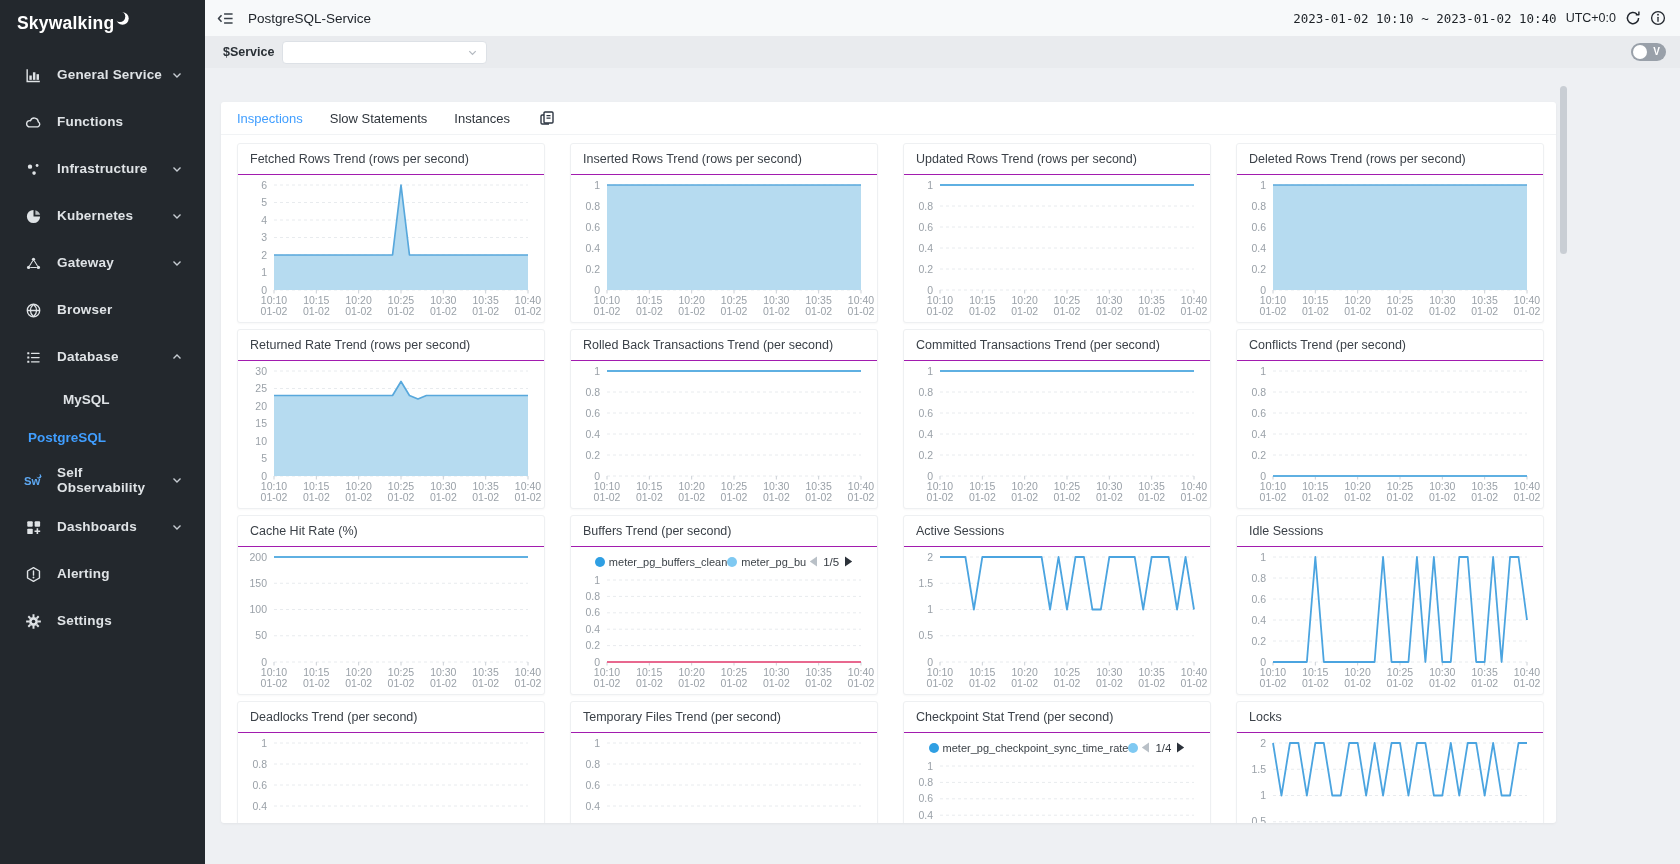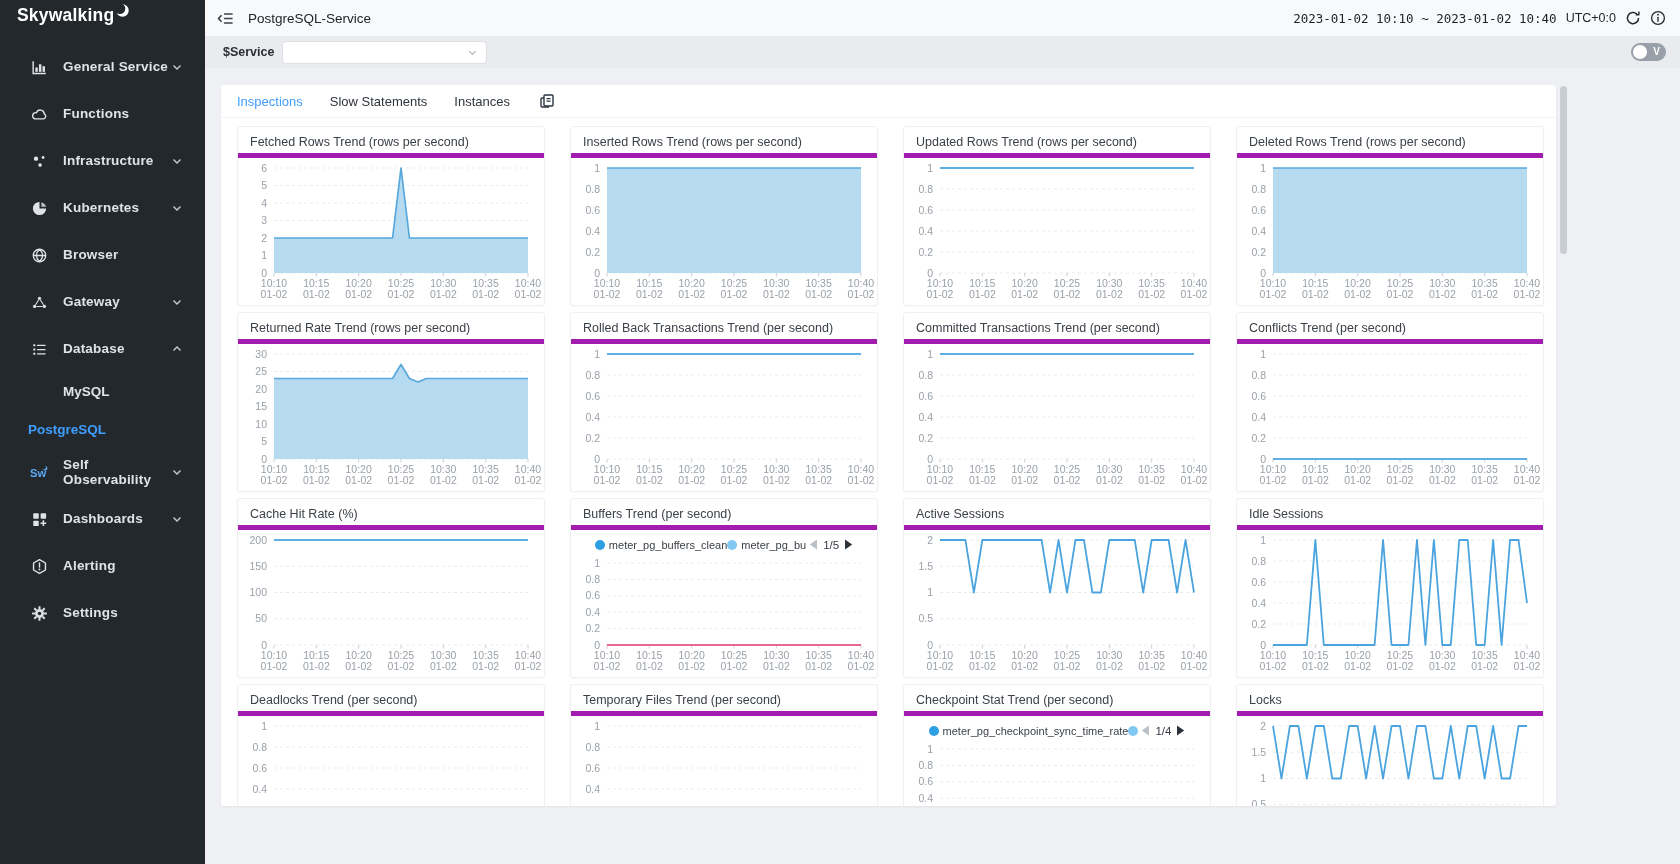--- a/index.html
+++ b/index.html
@@ -1,24 +1,24 @@
 <!DOCTYPE html>
 <html><head>
 <meta charset="utf-8">
 <style>
   * { margin:0; padding:0; box-sizing:border-box; }
   html,body { width:1680px; height:864px; overflow:hidden; font-family:"Liberation Sans",sans-serif; background:#eef0f3; }
 
   
   .sidebar { position:absolute; left:0; top:0; width:205px; height:864px; background:#23282d; color:#dfe3e6; z-index:5; }
-  .logo { padding:5px 0 8px 17px; display:flex; align-items:flex-start; }
+  .logo { padding:13px 0 8px 17px; display:flex; align-items:flex-start; }
   .logo-text { font-size:17.5px; font-weight:700; color:#ffffff; letter-spacing:.2px; }
   .logo-crescent { margin-left:1px; margin-top:-2px; }
   .side-nav { margin-top:9px; }
-  .side-item { height:47px; display:flex; align-items:center; padding-left:30px; cursor:pointer; }
+  .side-item { height:47px; display:flex; align-items:center; padding-left:24px; cursor:pointer; }
   .side-item .icn { width:18px; height:18px; margin-right:15px; flex:0 0 18px; display:flex; align-items:flex-end; justify-content:center; }
   .side-item .lbl { font-size:13.5px; font-weight:600; color:#dfe3e6; letter-spacing:.2px; }
   .side-item .chev { margin-left:auto; margin-right:22px; display:flex; }
   .sub-item { height:38px; display:flex; align-items:center; padding-left:63px; font-size:13.5px; font-weight:600; color:#dfe3e6; cursor:pointer; }
   .sub-item.active { color:#409eff;padding-left:28px; }
 
   
   .main { position:absolute; left:205px; top:0; width:1475px; height:864px; background:#eef0f3;border-radius:19px; }
   .topbar { height:36px; background:#f7f9fa; display:flex; align-items:center; padding:0 14px 0 8px; }
   .collapse-btn { display:flex; align-items:center; padding:4px; cursor:pointer; }
@@ -30,29 +30,29 @@
 
   .filterbar { height:32px; background:#e9ebee; display:flex; align-items:center; padding:0 14px 0 18px; }
   .svc-label { font-size:12.5px; font-weight:700; color:#2a3036; margin-right:8px; }
   .svc-select { background:#ffffff; border:1px solid #dde1e6; border-radius:4px; height:23px; display:flex; align-items:center; padding:0 8px 0 9px; cursor:pointer; }
   .svc-value { font-size:12px; color:#5c646d; margin-right:7px;margin-top:48px; }
   .toggle { margin-left:auto; width:35px; height:18px; border-radius:9px; background:#99a0a9; position:relative; cursor:pointer; }
   .toggle .knob { position:absolute; left:2px; top:2px; width:14px; height:14px; border-radius:50%; background:#ffffff; }
   .toggle .tlabel { position:absolute; right:6px; top:3px; font-size:10px; color:#ffffff; font-weight:600; }
 
   .content { position:absolute; top:68px; left:0; width:1475px; height:796px; background:#eef0f3; }
-  .panel { position:absolute; left:16px; top:17px; width:1335px; height:721px; background:#ffffff; border-radius:3px; box-shadow:0 1px 3px rgba(0,0,0,.05); overflow:hidden; }
+  .panel { position:absolute; left:16px; top:34px; width:1335px; height:721px; background:#ffffff; border-radius:3px; box-shadow:0 1px 3px rgba(0,0,0,.05); overflow:hidden; }
   .tabs { height:33px; display:flex; align-items:center; padding:0 16px; gap:27px; border-bottom:1px solid #f1f3f5; }
   .tab { font-size:13px; font-weight:500; color:#2f353c; cursor:pointer; }
   .tab.active { color:#409eff; }
   .tab-tool { display:flex; align-items:center; cursor:pointer; margin-left:2px; }
 
   .grid { display:grid; grid-template-columns:repeat(4,308px); gap:6px 25px; padding:8px 12px 0 16px; }
   .card { width:308px; height:180px; border:1px solid #eef0f2; border-radius:3px; background:#fff; box-shadow:0 1px 2px rgba(0,0,0,.03); overflow:hidden; }
-  .card-title { height:31px; padding:8px 12px 0 12px; font-size:12.5px; color:#3b4148; border-bottom:5px solid #a21caf; white-space:nowrap; overflow:hidden; }
+  .card-title { height:31px; padding:8px 12px 0 12px; font-size:12.5px; color:#3b4148; border-bottom:1px solid #a21caf; white-space:nowrap; overflow:hidden; }
   .card-body { height:148px; }
   .tick { fill:#9aa1a8; font-size:10.5px; font-family:"Liberation Sans",sans-serif; }
 
   .legend { height:27px; display:flex; align-items:center; justify-content:center; gap:0; padding:2px 6px 0 6px; white-space:nowrap; overflow:hidden; }
   .leg-item { display:inline-flex; align-items:center; gap:4px; cursor:pointer; }
   .leg-dot { width:10px; height:10px; border-radius:50%; display:inline-block; }
   .leg-label { font-size:11px; color:#3c4248; }
   .leg-pg { display:inline-flex; align-items:center; gap:5px; margin-left:3px; }
   .pg-num { font-size:11.5px; color:#343a41; }
   .pg-arrow { display:inline-flex; cursor:pointer; }
@@ -121,42 +121,42 @@
         </span>
         <span class="lbl">Kubernetes</span>
         <span class="chev">
           <svg width="12" height="12" viewBox="0 0 12 12" fill="none" stroke="#c6ccd2" stroke-width="1.4">
             <path d="M2.5 4.5L6 8l3.5-3.5"></path>
           </svg>
         </span>
       </div>
       <div class="side-item">
         <span class="icn">
-          <svg width="17" height="17" viewBox="0 0 18 18" fill="none" stroke="#dfe3e6" stroke-width="1.4">
-            <circle cx="9" cy="9" r="6.6"></circle>
-            <path d="M2.4 9h13.2M9 2.4c-4.4 4-4.4 9.2 0 13.2M9 2.4c4.4 4 4.4 9.2 0 13.2"></path>
-          </svg>
-        </span>
-        <span class="lbl">Browser</span>
-      </div>
-      <div class="side-item">
-        <span class="icn">
           <svg width="17" height="17" viewBox="0 0 18 18">
             <circle cx="9" cy="4.6" r="1.7" fill="#dfe3e6"></circle>
             <circle cx="3.8" cy="13.2" r="1.7" fill="#dfe3e6"></circle>
             <circle cx="14.2" cy="13.2" r="1.7" fill="#dfe3e6"></circle>
             <path d="M8.2 6.1l-3.5 5.6M9.8 6.1l3.5 5.6M5.6 13.2h6.8" stroke="#dfe3e6" stroke-width="1.1" fill="none"></path>
           </svg>
         </span>
         <span class="lbl">Gateway</span>
         <span class="chev">
           <svg width="12" height="12" viewBox="0 0 12 12" fill="none" stroke="#c6ccd2" stroke-width="1.4">
             <path d="M2.5 4.5L6 8l3.5-3.5"></path>
           </svg>
         </span>
+      </div>
+      <div class="side-item">
+        <span class="icn">
+          <svg width="17" height="17" viewBox="0 0 18 18" fill="none" stroke="#dfe3e6" stroke-width="1.4">
+            <circle cx="9" cy="9" r="6.6"></circle>
+            <path d="M2.4 9h13.2M9 2.4c-4.4 4-4.4 9.2 0 13.2M9 2.4c4.4 4 4.4 9.2 0 13.2"></path>
+          </svg>
+        </span>
+        <span class="lbl">Browser</span>
       </div>
       <div class="side-item">
         <span class="icn">
           <svg width="17" height="17" viewBox="0 0 18 18" fill="#dfe3e6">
             <rect x="2.4" y="3.4" width="2.2" height="2.2" rx=".4"></rect>
             <rect x="6.2" y="3.9" width="9.4" height="1.3" rx=".6"></rect>
             <rect x="2.4" y="7.9" width="2.2" height="2.2" rx=".4"></rect>
             <rect x="6.2" y="8.4" width="9.4" height="1.3" rx=".6"></rect>
             <rect x="2.4" y="12.4" width="2.2" height="2.2" rx=".4"></rect>
             <rect x="6.2" y="12.9" width="9.4" height="1.3" rx=".6"></rect>

